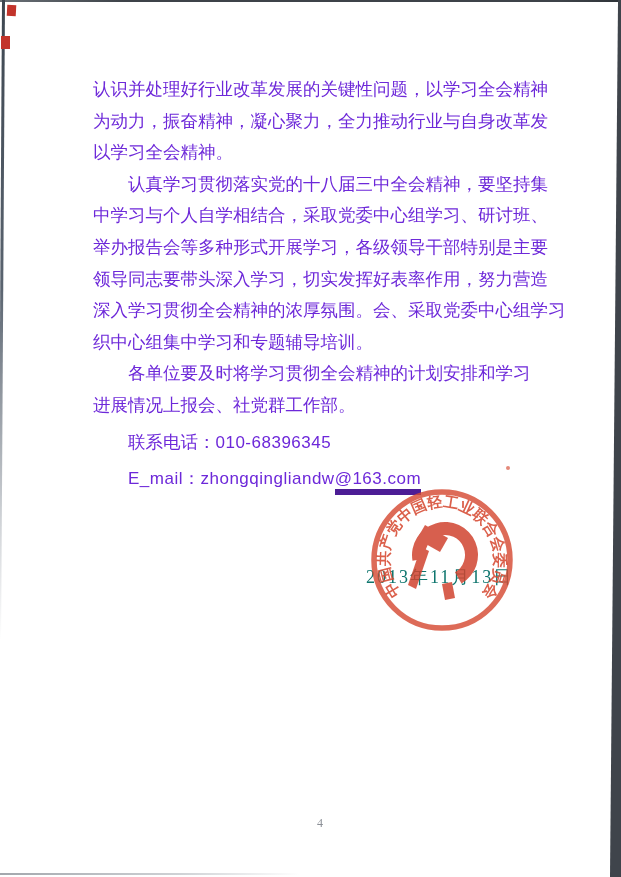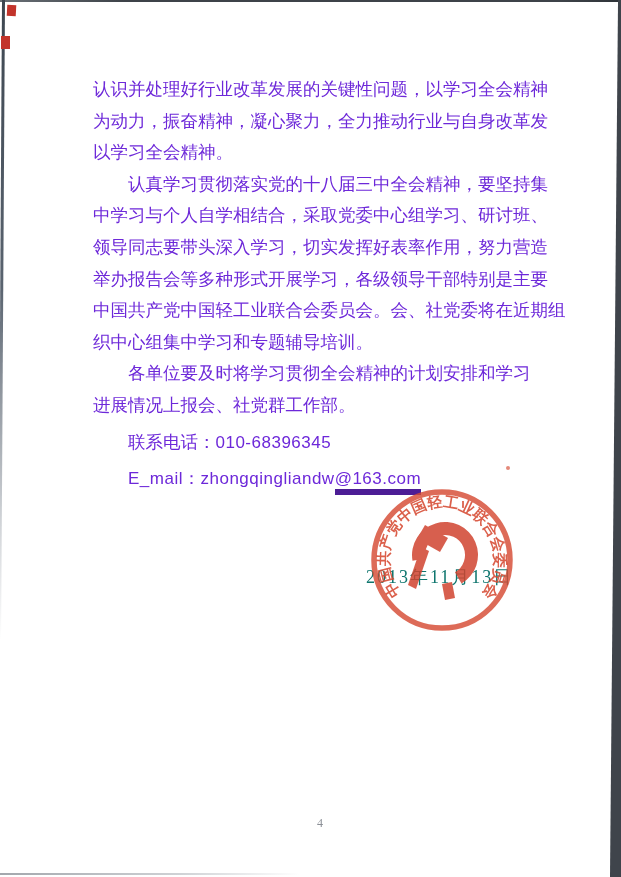--- a/index.html
+++ b/index.html
@@ -60,23 +60,23 @@
   <div class="edge edge-bottom"></div>
   <div class="redmark redmark-1"></div>
   <div class="redmark redmark-2"></div>
 
   <div class="body-text">
     <div class="line">认识并处理好行业改革发展的关键性问题，以学习全会精神</div>
     <div class="line">为动力，振奋精神，凝心聚力，全力推动行业与自身改革发</div>
     <div class="line">以学习全会精神。</div>
     <div class="line indent">认真学习贯彻落实党的十八届三中全会精神，要坚持集</div>
     <div class="line">中学习与个人自学相结合，采取党委中心组学习、研讨班、</div>
+    <div class="line">举办报告会等多种形式开展学习，各级领导干部特别是主要</div>
     <div class="line">领导同志要带头深入学习，切实发挥好表率作用，努力营造</div>
-    <div class="line">举办报告会等多种形式开展学习，各级领导干部特别是主要</div>
-    <div class="line">中国共产党中国轻工业联合会委员会。会、社党委将在近期组</div>
+    <div class="line">深入学习贯彻全会精神的浓厚氛围。会、采取党委中心组学习</div>
     <div class="line">织中心组集中学习和专题辅导培训。</div>
     <div class="line indent">各单位要及时将学习贯彻全会精神的计划安排和学习</div>
     <div class="line">进展情况上报会、社党群工作部。</div>
 
     <div class="line indent contact">
       <span>联系电话：</span><span class="mono">010-68396345</span>
     </div>
     <div class="line indent contact">
       <span class="mono">E_mail：</span><span class="mono">zhongqingliandw</span><span class="mono email-domain">@163.com</span>
     </div>

